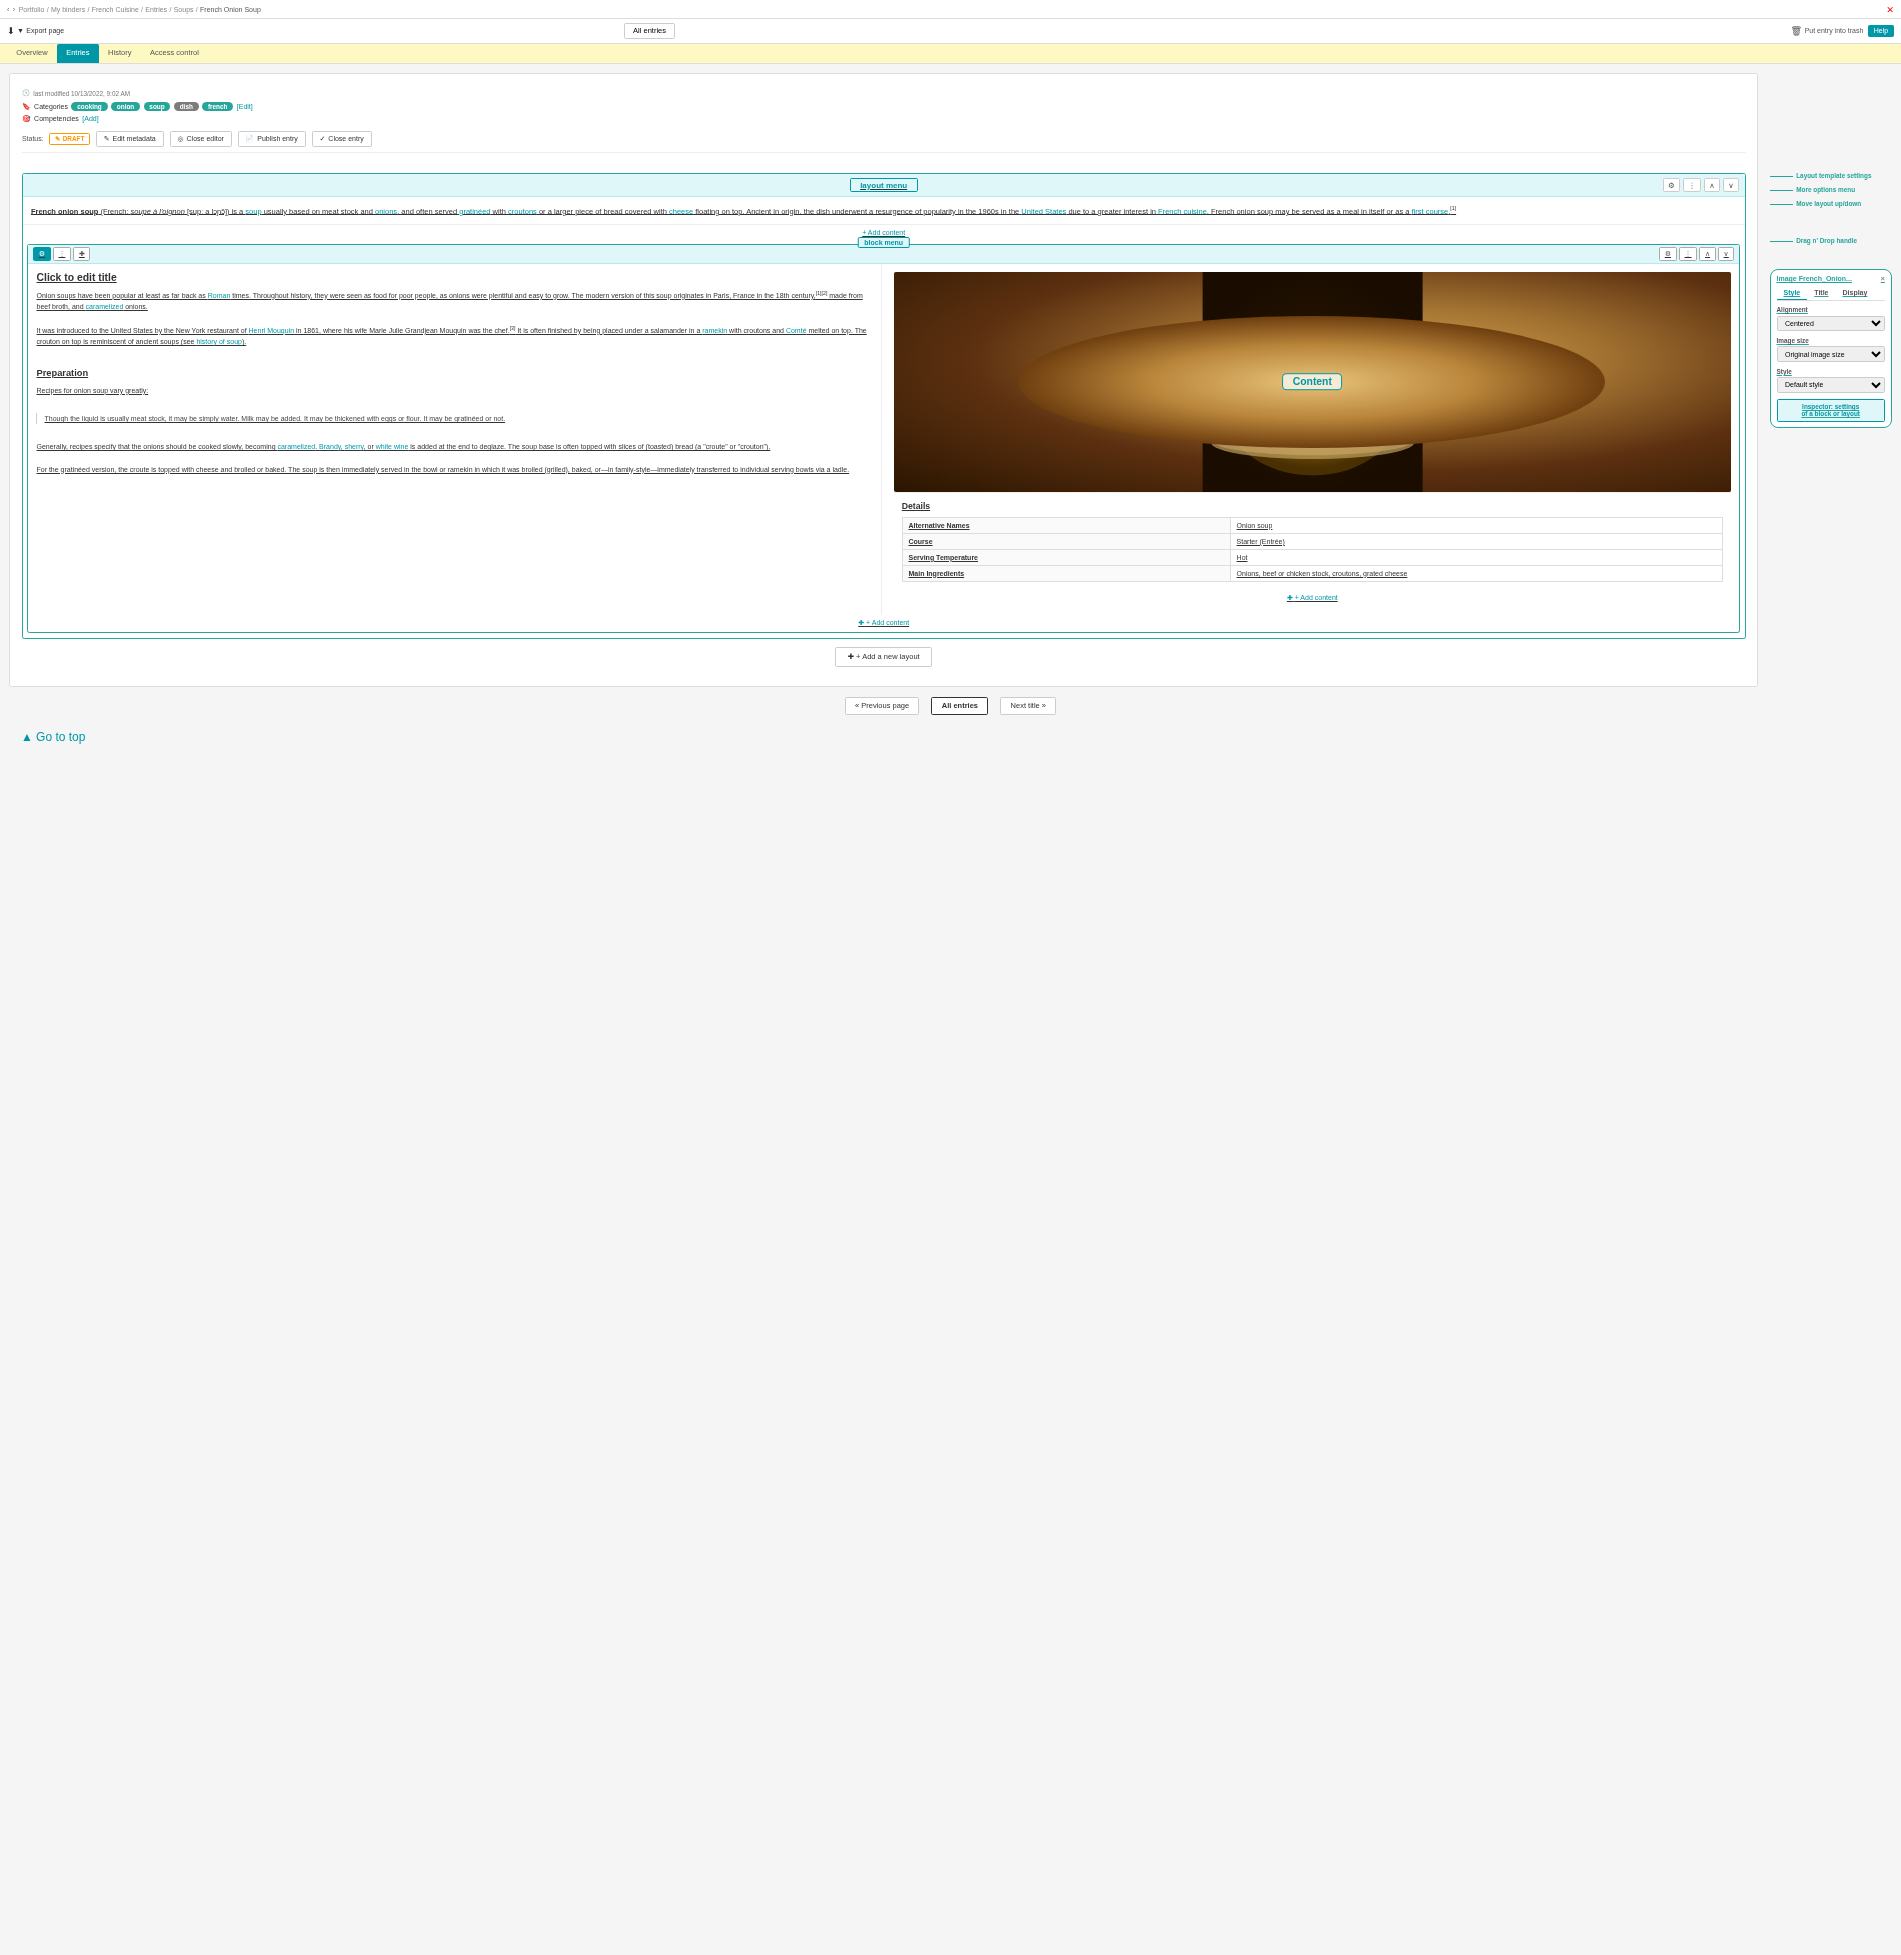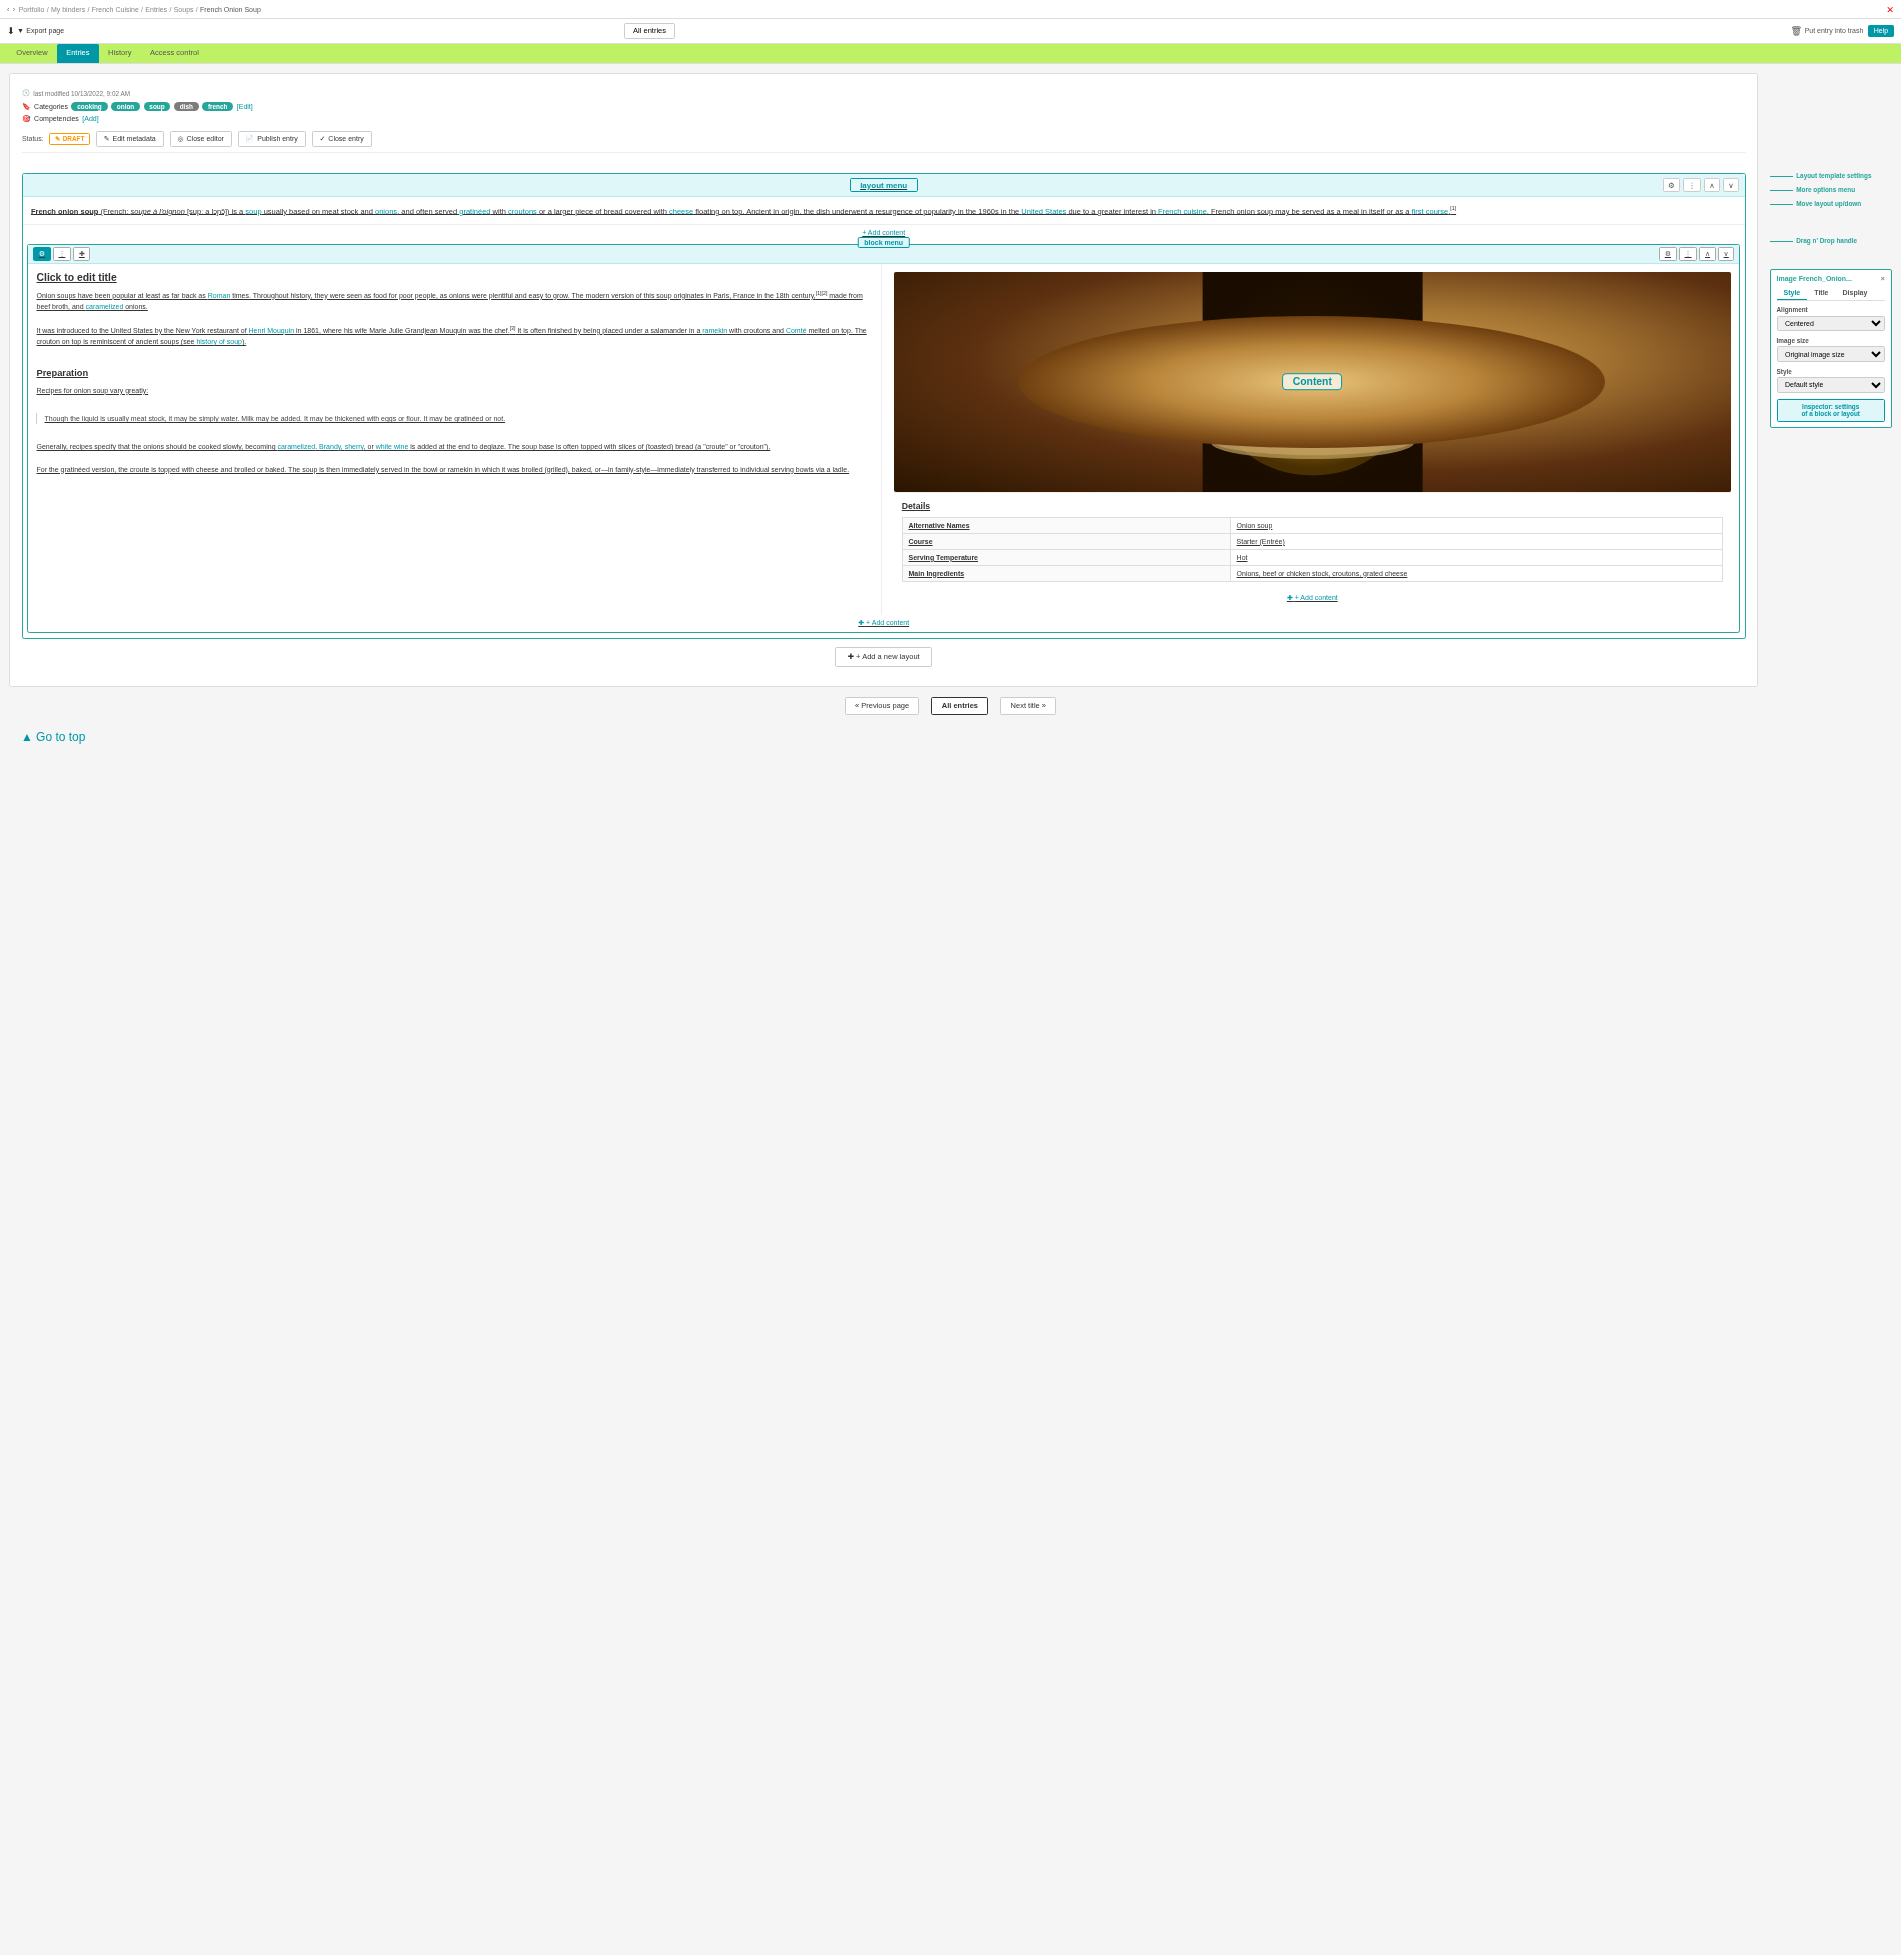--- a/index.html
+++ b/index.html
@@ -12,21 +12,21 @@
     .top-bar .close-x { color: red; font-size: 9.3px; margin-left: auto; cursor: pointer; }
 
     
     .toolbar { background: #fff; border-bottom: 0.6px solid #ddd; padding: 3.5px 7px; display: flex; align-items: center; gap: 4.6px; }
     .toolbar .export-group { display: flex; align-items: center; gap: 2.3px; font-size: 7px; color: #333; }
     .toolbar .btn-all-entries { margin: 0 auto; background: #fff; border: 0.6px solid #ccc; border-radius: 1.7px; padding: 2.9px 8px; font-size: 7.5px; cursor: pointer; }
     .toolbar .trash-group { display: flex; align-items: center; gap: 2.3px; font-size: 7px; color: #555; margin-left: auto; }
     .toolbar .help-btn { background: #0097a7; color: #fff; border: none; border-radius: 1.7px; padding: 2.3px 5.8px; font-size: 7px; cursor: pointer; }
 
     
-    .tab-bar { background: #bef264; border-bottom: 0.6px solid #ddd; display: flex; padding: 0 7px; text-align: center; }
+    .tab-bar { background: #fef9c3; border-bottom: 0.6px solid #ddd; display: flex; padding: 0 7px; text-align: center; }
     .tab-bar .tab { padding: 4.6px 9.3px; font-size: 7.5px; cursor: pointer; border-bottom: 1.7px solid transparent; color: #555; }
     .tab-bar .tab.active { border-bottom: 1.7px solid #0097a7; color: #0097a7; background: #0097a7; color: #fff; border-radius: 1.7px 1.7px 0 0; }
 
     
     .main { padding: 9.3px; }
 
     
     .entry-card { background: #fff; border: 0.6px solid #ddd; border-radius: 2.3px; padding: 11.6px; position: relative; }
 
     .entry-title { font-size: 12.8px; font-weight: bold; display: inline; }
@@ -404,21 +404,21 @@
           <div class="ann-line"></div>
           <span>Move layout up/down</span>
         </div>
         <div style="margin-top: 23px;">
           <div class="annotation">
             <div class="ann-line"></div>
             <span>Drag n' Drop handle</span>
           </div>
         </div>
 
-        <div style="margin-top: 17.4px; width: 122px; background: #fff; border: 1.2px solid #26a69a; border-radius: 2px; padding: 5.8px; font-size: 7px;">
+        <div style="margin-top: 17.4px; width: 122px; background: #fff; border: 1.2px solid #26a69a; border-radius: 8px; padding: 5.8px; font-size: 7px; text-decoration: underline;">
           <div class="inspector-header">
             <span>Image French_Onion...</span>
             <span style="cursor:pointer; color:#888;">×</span>
           </div>
           <div class="inspector-tabs">
             <div class="inspector-tab active">Style</div>
             <div class="inspector-tab">Title</div>
             <div class="inspector-tab">Display</div>
           </div>
           <div class="inspector-field">

